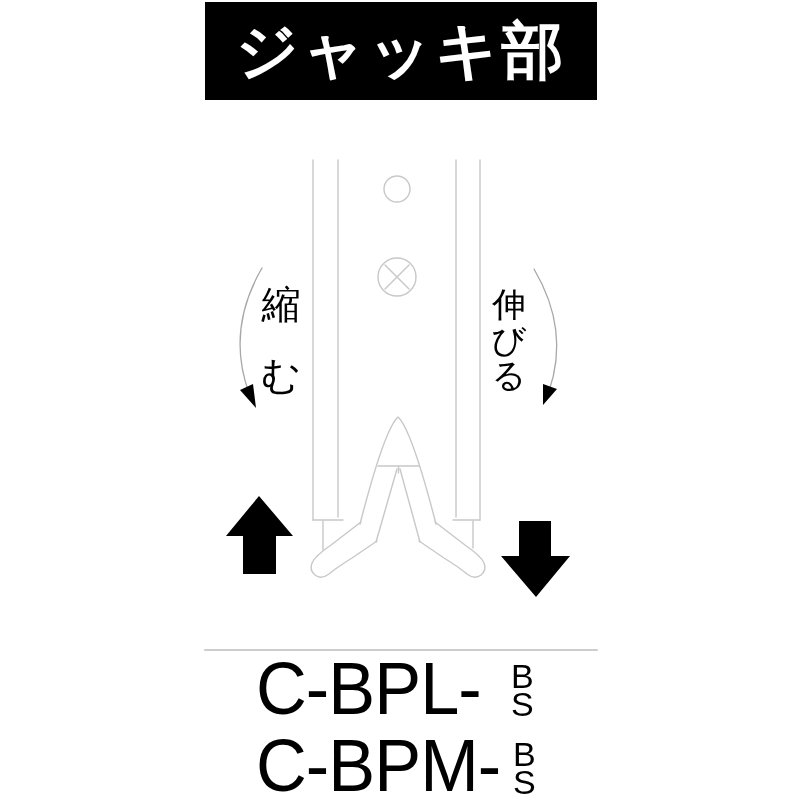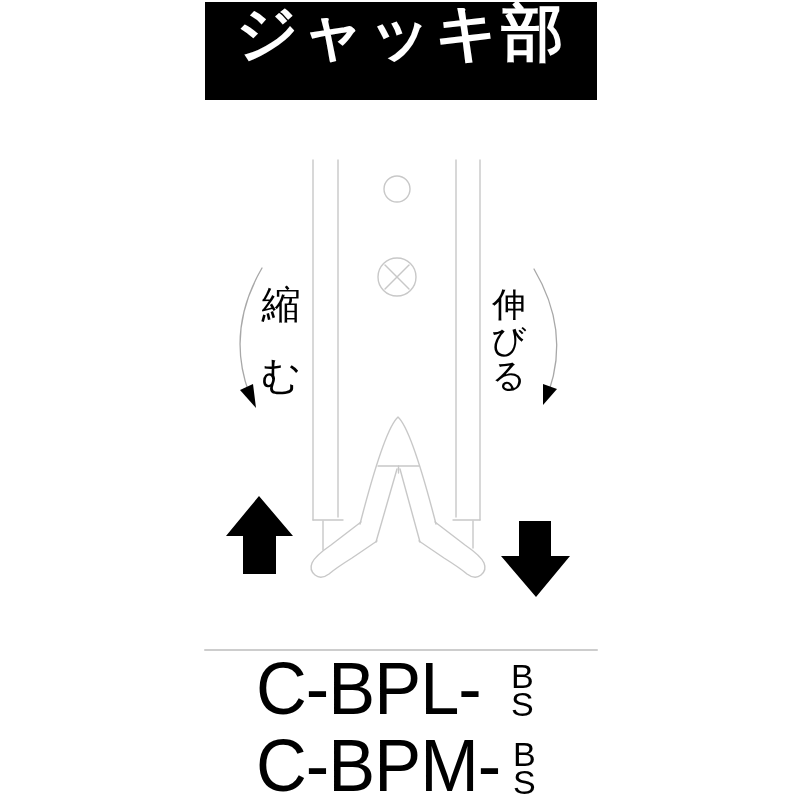--- a/index.html
+++ b/index.html
@@ -6,21 +6,21 @@
   body {
     width:800px; height:800px; background:#ffffff;
     font-family:"Liberation Sans", sans-serif;
     -webkit-font-smoothing:antialiased;
   }
   .stage { position:relative; width:800px; height:800px; overflow:hidden; background:#fff; }
 
   
   .banner {
     position:absolute; left:205px; top:2px; width:392px; height:98px;
-    background:#000000; display:flex; justify-content:center;
+    background:#000000; display:flex; align-items:center; justify-content:center;
   }
   .banner-title {
     color:#ffffff; font-size:62px; font-weight:900; letter-spacing:3px; line-height:1;
     white-space:nowrap;
   }
 
   
   svg.art { position:absolute; left:0; top:0; width:800px; height:800px; }
 
   

